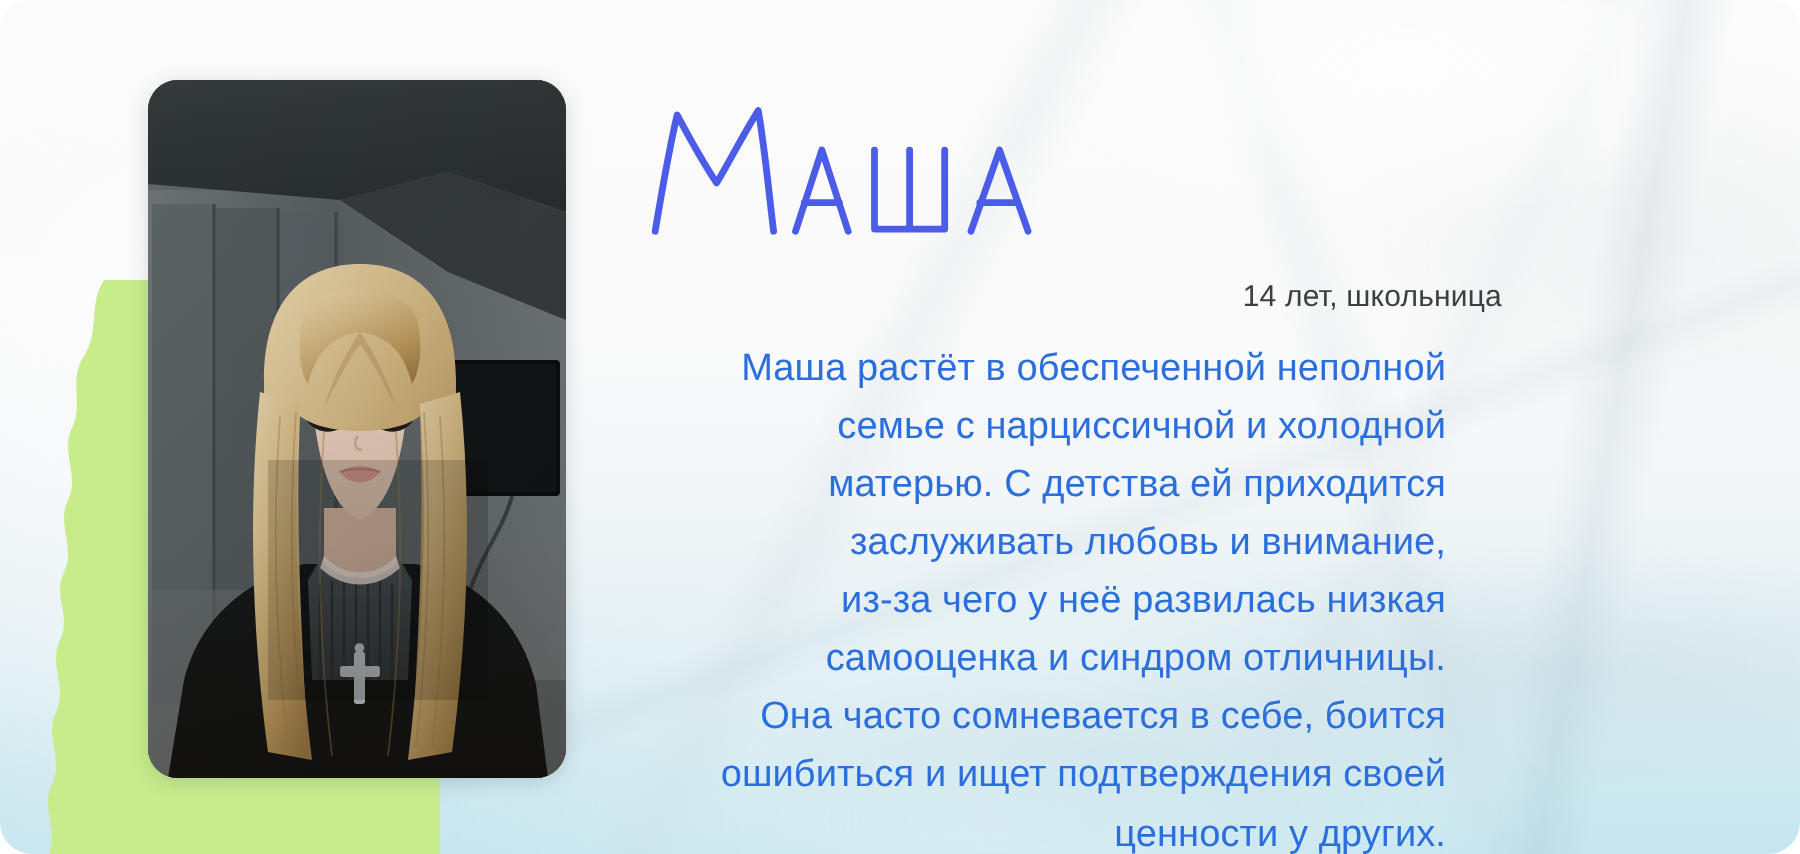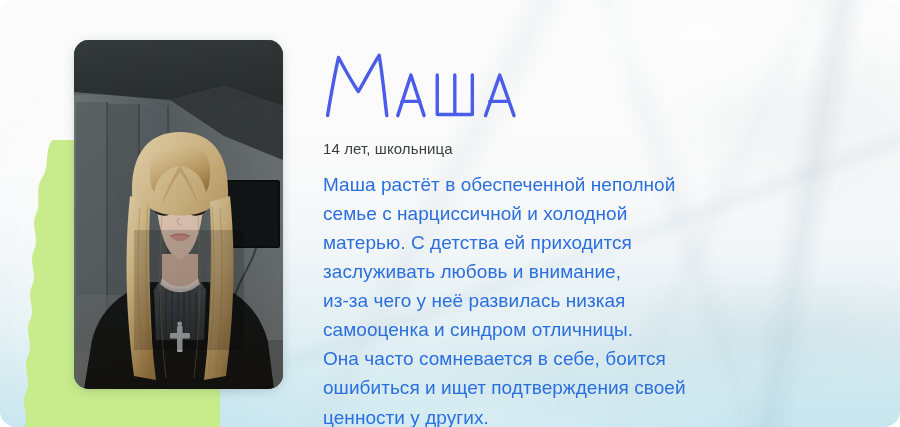--- a/index.html
+++ b/index.html
@@ -14,20 +14,21 @@
 
   
   .card {
     position: relative;
     width: 900px;
     height: 427px;
     overflow: hidden;
     border-radius: 16px;
     background: #f7f8f8;
     box-sizing: border-box;
+    text-align: right;
   }
 
   
   .bg-base {
     position: absolute;
     inset: 0;
     background:
       linear-gradient(to bottom,
         #fbfbfb 0%,
         #fafafa 38%,

